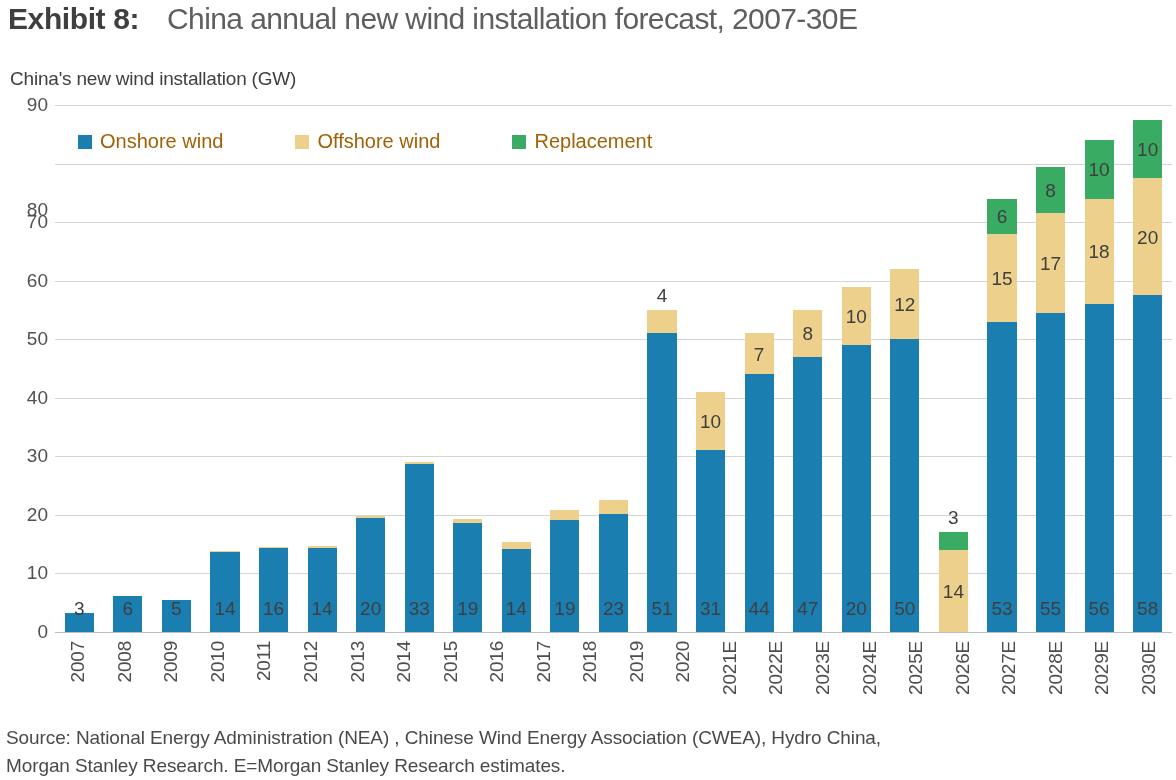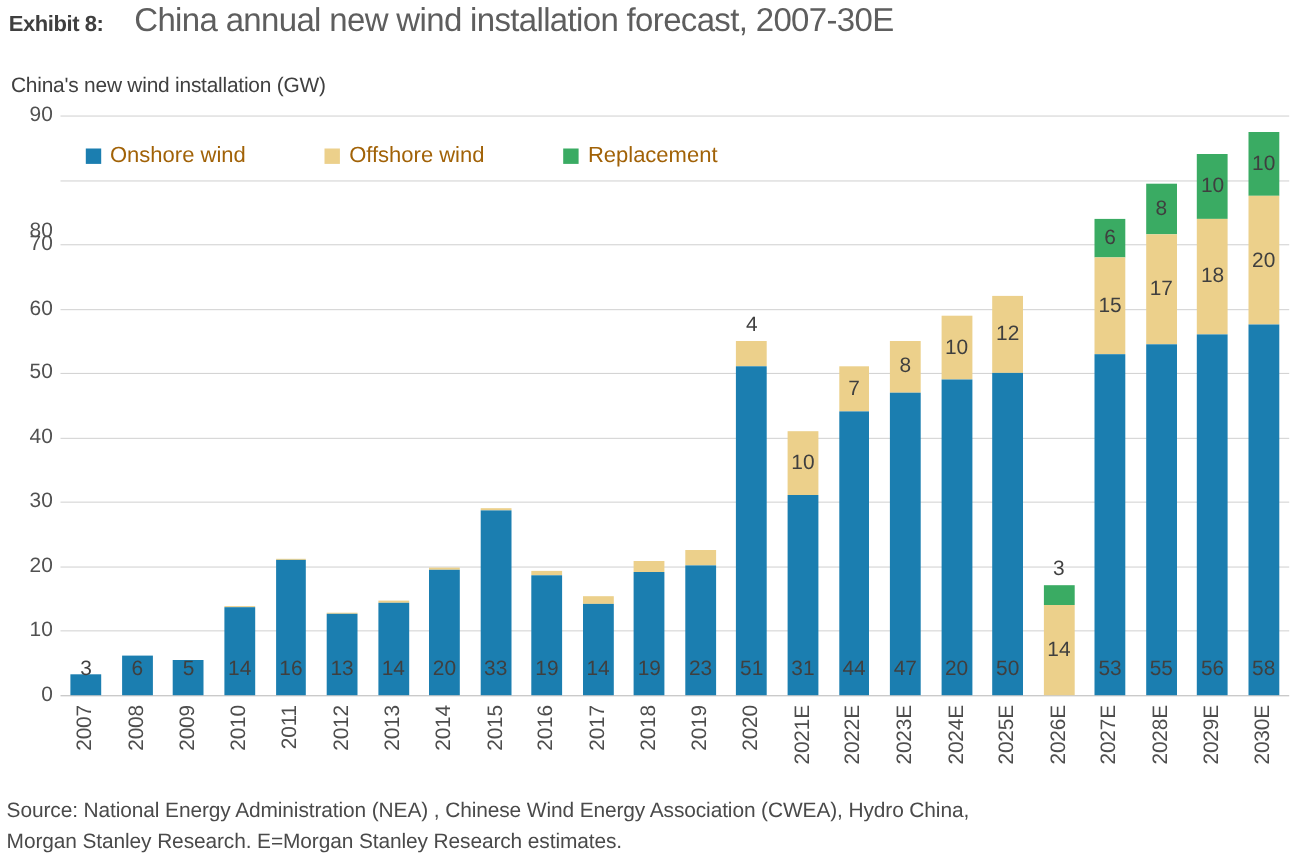--- a/index.html
+++ b/index.html
@@ -12,21 +12,21 @@
     overflow: hidden;
   }
   #root { position: relative; width: 1176px; height: 780px; }
 
   
   .title-bar {
     position: absolute; left: 8px; top: 2px; right: 0; height: 44px;
     display: flex; align-items: baseline; white-space: nowrap;
   }
   .exhibit-label {
-    font-size: 20px; font-weight: bold; color: #3f3f3f;
+    font-size: 30px; font-weight: bold; color: #3f3f3f;
     letter-spacing: -0.4px;
   }
   .title-text {
     font-size: 30px; font-weight: 400; color: #5e5e5e;
     margin-left: 28px; letter-spacing: -0.6px;
   }
 
   
   .subtitle {
     position: absolute; left: 10px; top: 68px;
@@ -189,30 +189,22 @@
           <div class="bar-col">
             <div class="seg seg-offshore tiny" style="height: 0.585556px;"></div>
             <div class="seg seg-onshore" style="height: 80.2211px;">
               <span class="seg-label">14</span>
             </div>
           </div>
         </div>
         <div class="bar-slot">
           <div class="bar-col">
             <div class="seg seg-offshore tiny" style="height: 0.585556px;"></div>
-            <div class="seg seg-onshore" style="height: 123px;">
+            <div class="seg seg-onshore" style="height: 84px;">
               <span class="seg-label">16</span>
-            </div>
-          </div>
-        </div>
-        <div class="bar-slot">
-          <div class="bar-col">
-            <div class="seg seg-offshore tiny" style="height: 0.585556px;"></div>
-            <div class="seg seg-onshore" style="height: 74.3656px;">
-              <span class="seg-label">13</span>
             </div>
           </div>
         </div>
         <div class="bar-slot">
           <div class="bar-col">
             <div class="seg seg-offshore tiny" style="height: 2.34222px;"></div>
             <div class="seg seg-onshore" style="height: 83.7344px;">
               <span class="seg-label">14</span>
             </div>
           </div>

